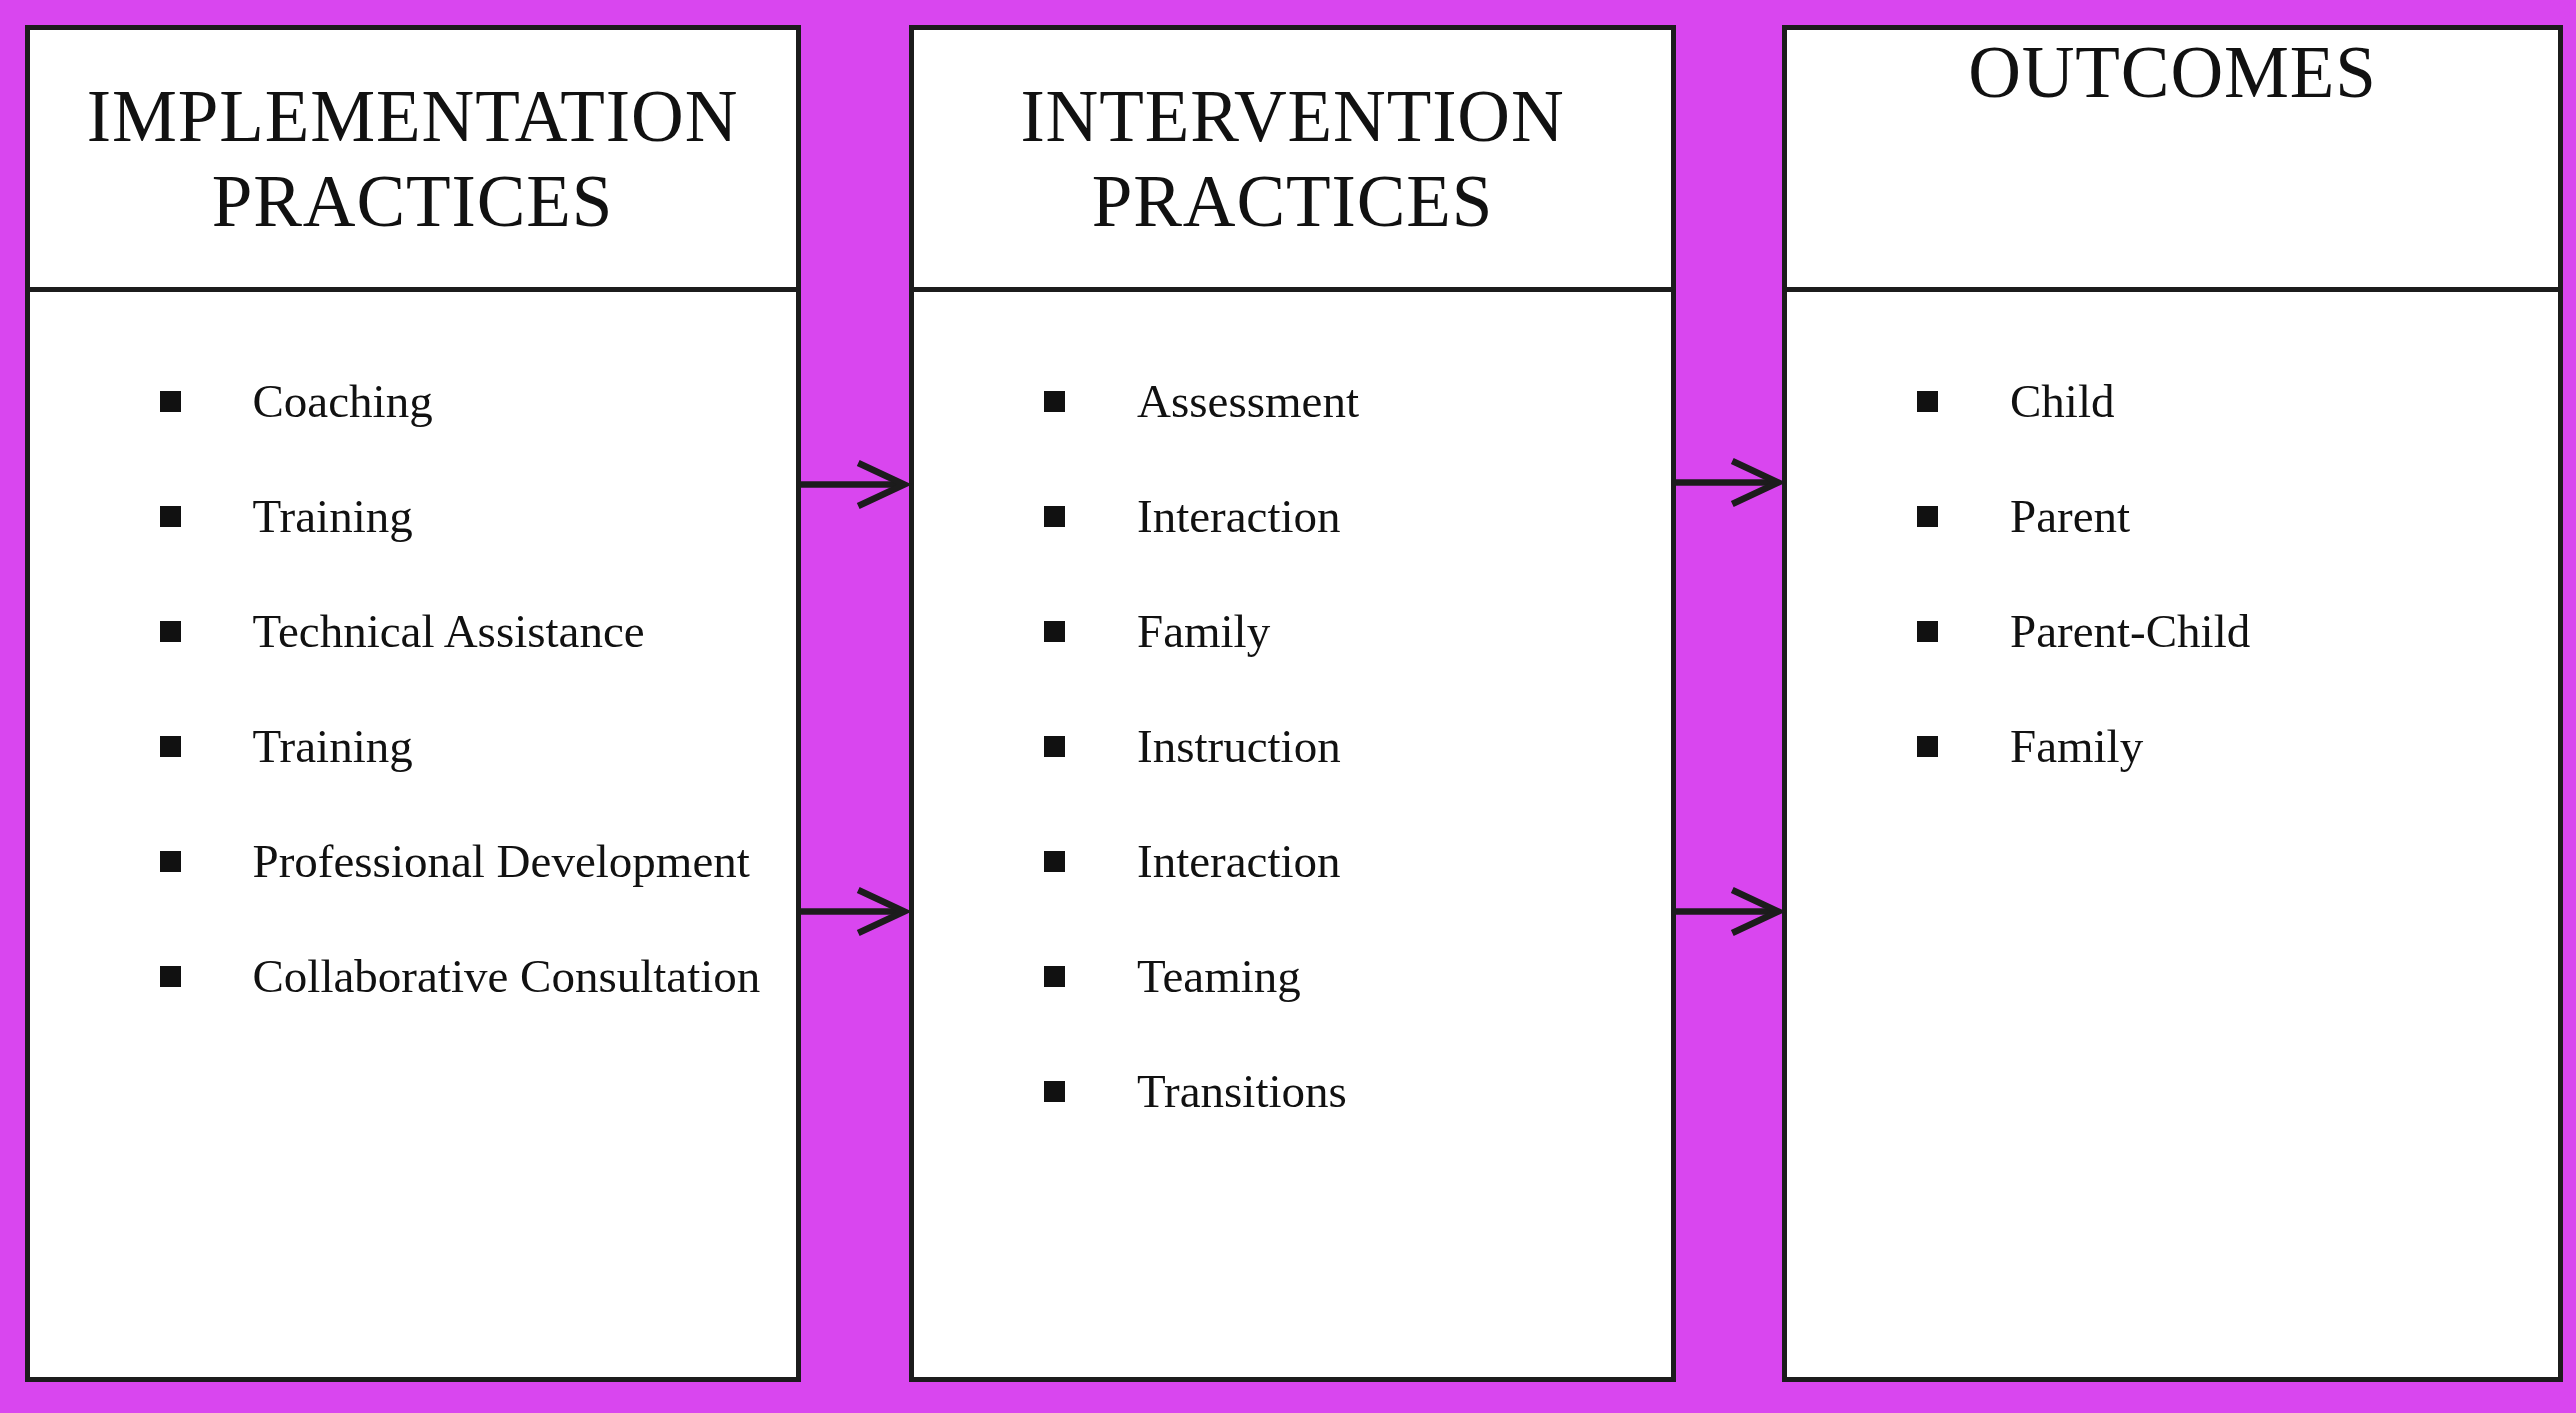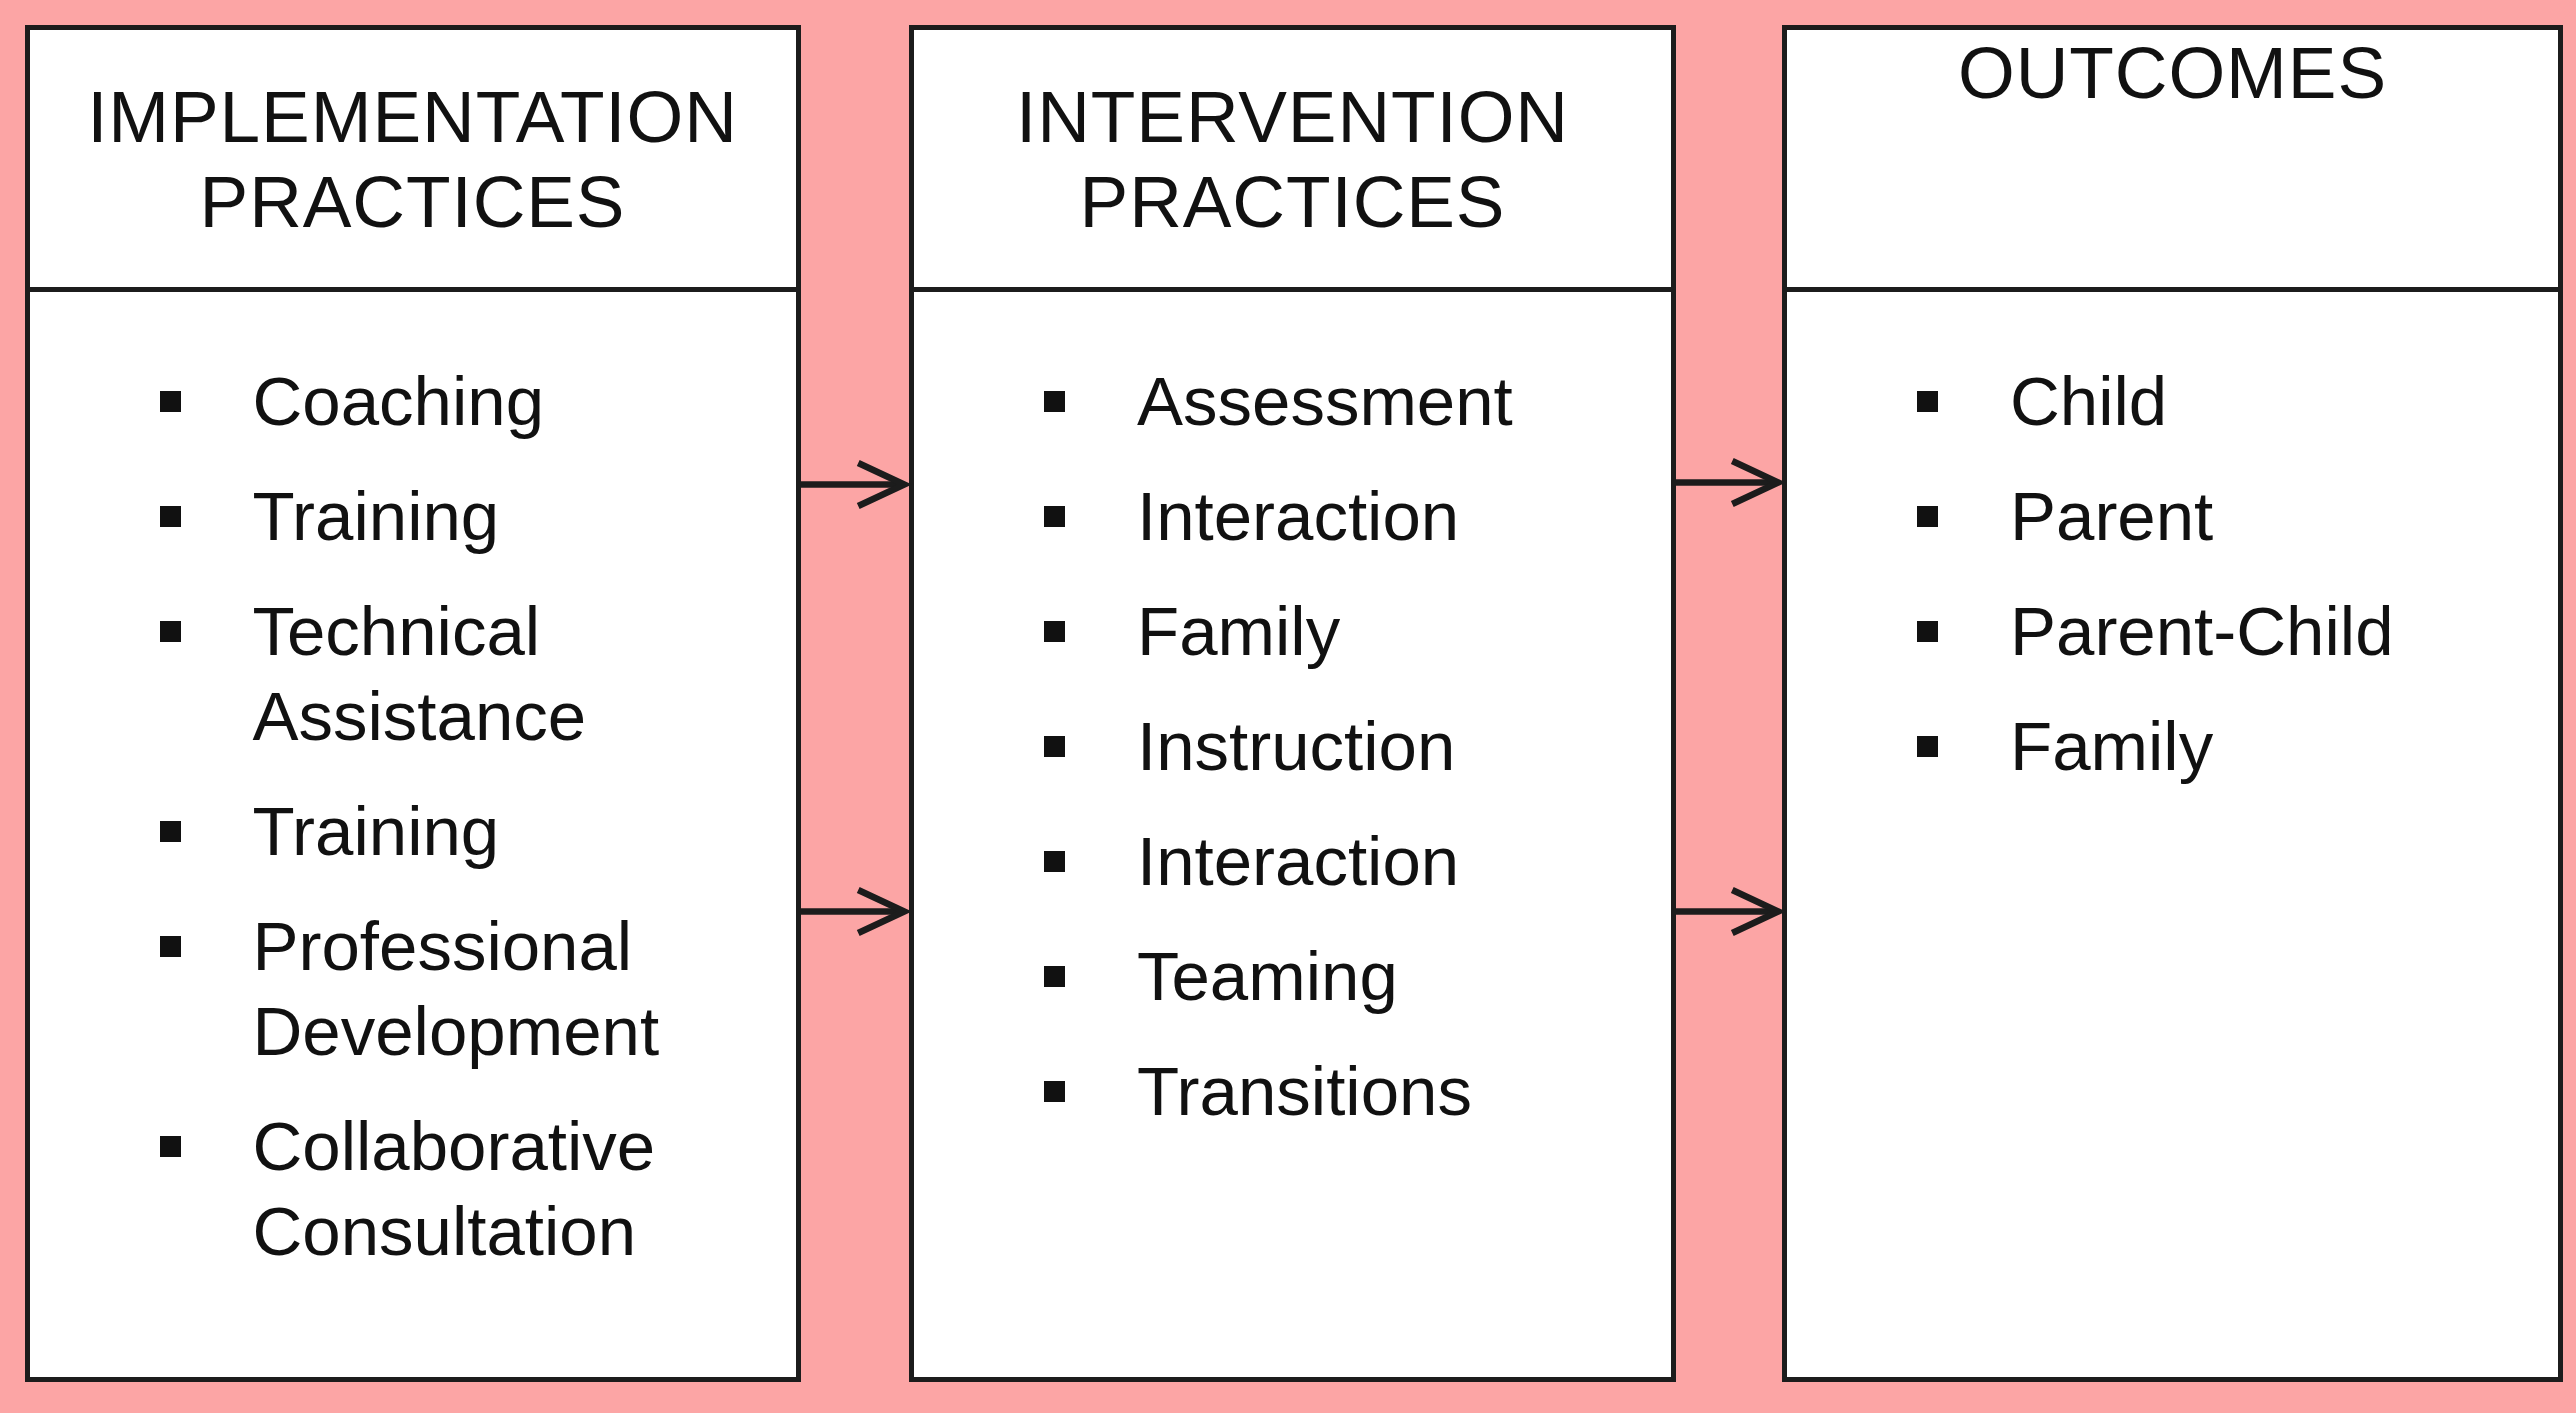--- a/index.html
+++ b/index.html
@@ -4,23 +4,23 @@
 <style>
   html, body {
     margin: 0;
     padding: 0;
     background: #ffffff;
   }
   .canvas {
     position: relative;
     width: 2576px;
     height: 1413px;
-    background: #fca5a5;
+    background: #d946ef;
     overflow: hidden;
-    font-family: Liberation Sans, sans-serif;
+    font-family: Liberation Serif, serif;
     color: #111111;
   }
   .box {
     position: absolute;
     top: 25.4px;
     height: 1357px;
     box-sizing: border-box;
     border: 5.6px solid #1c1c1c;
     background: #ffffff;
   }
@@ -60,21 +60,21 @@
     margin-bottom: 30px;
   }
   .bullet {
     flex: 0 0 21px;
     width: 21px;
     height: 21px;
     margin: 32px 72px 0 130px;
     background: #111111;
   }
   .item-text {
-    font-size: 69px;
+    font-size: 47px;
     line-height: 85px;
   }
   .arrow {
     position: absolute;
     overflow: visible;
   }
   .arrow line,
   .arrow polyline {
     stroke: #1c1c1c;
     fill: none;

